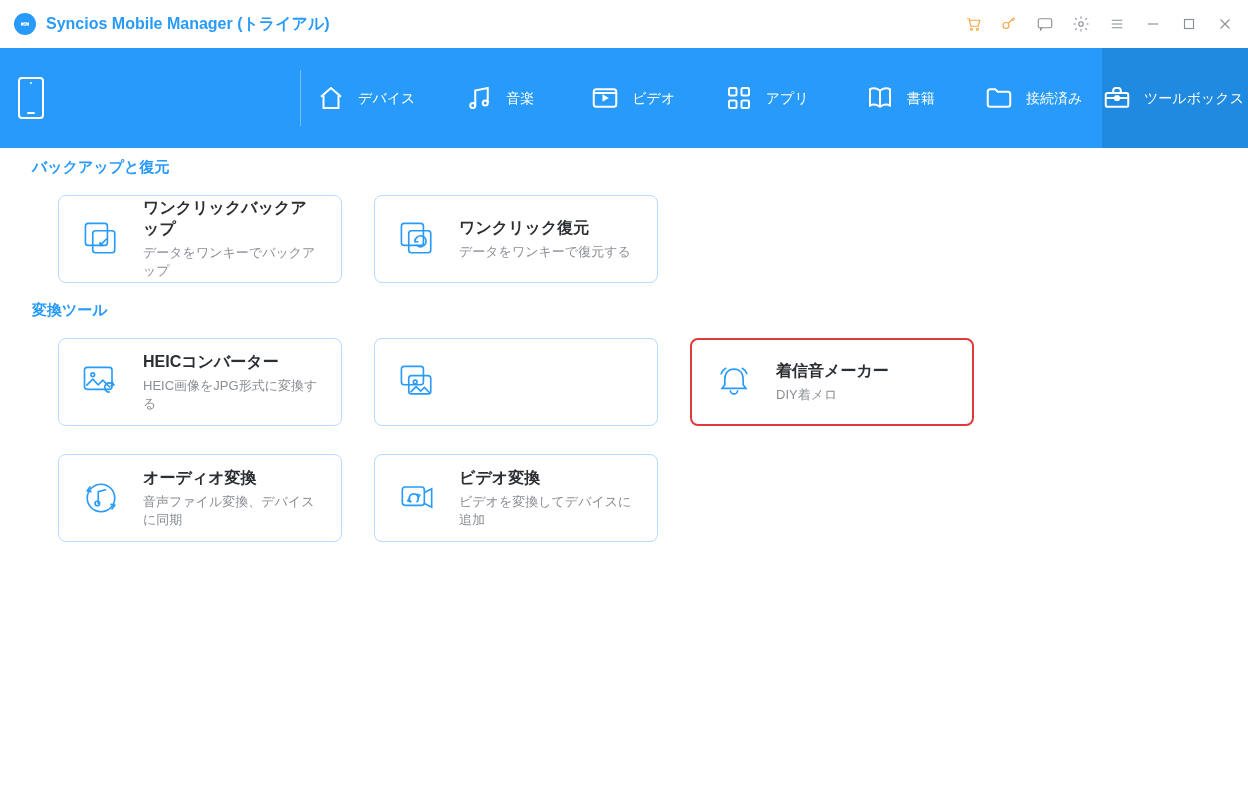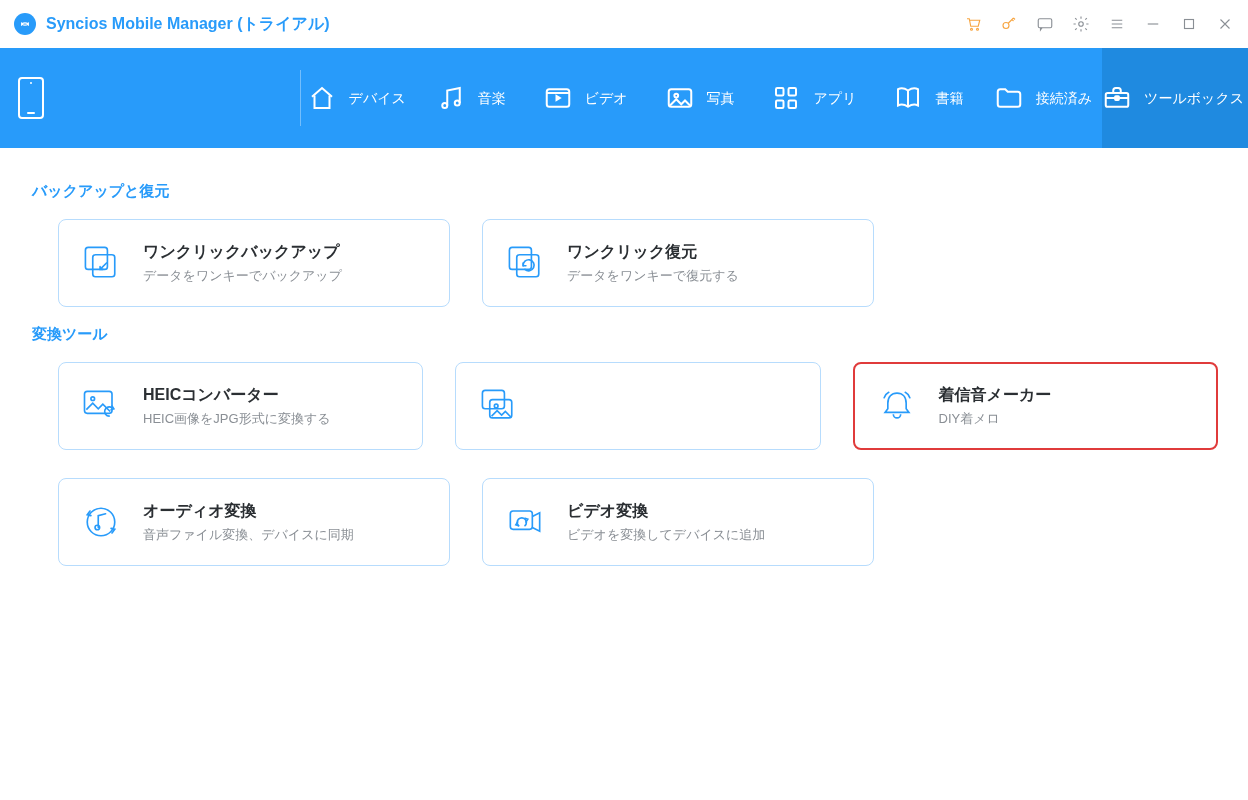--- a/index.html
+++ b/index.html
@@ -30,24 +30,24 @@
   .phone-icon::after{content:"";position:absolute;bottom:3px;left:50%;transform:translateX(-50%);width:8px;height:2px;background:#fff;border-radius:1px;}
   .device-text .name{font-size:15px;font-weight:600;filter:blur(4px);opacity:.95;}
   .device-text .status{font-size:15px;font-weight:600;margin-top:2px;}
   .nav-divider{width:1px;background:rgba(255,255,255,.35);margin:22px 0;}
   .tabs{flex:1;display:flex;}
   .tab{flex:1;display:flex;flex-direction:row;align-items:center;justify-content:center;gap:8px;cursor:pointer;font-size:14px;position:relative;}
   .tab.active{background:var(--accent-dark);}
   .tab svg{width:30px;height:30px;stroke:#fff;fill:none;stroke-width:1.6;}
   .tab span{white-space:nowrap; padding:0 4px; line-height:1.15; text-align:center;}
   
-  .content{padding:30px 30px;}
+  .content{padding:6px 30px;}
   .section-title{color:var(--accent);font-size:15px;font-weight:600;margin:4px 0 18px 2px;}
   .card-row{display:flex;gap:32px;margin-bottom:18px;padding-left:28px;}
-  .card{width:392px;height:88px;border:1.5px solid var(--card-border);border-radius:8px;display:flex;align-items:center;padding:0 18px;gap:18px;cursor:pointer;background:#fff;}
+  .card{width:284px;height:88px;border:1.5px solid var(--card-border);border-radius:8px;display:flex;align-items:center;padding:0 18px;gap:18px;cursor:pointer;background:#fff;}
   .card.highlight{border:2px solid var(--red);}
   .card-ico{width:48px;height:48px;flex:0 0 auto;display:flex;align-items:center;justify-content:center;}
   .card-ico svg{width:44px;height:44px;stroke:var(--accent);fill:none;stroke-width:1.8;}
   .card-text .t{color:#2b2f33;font-size:16px;font-weight:600;margin-bottom:4px;}
   .card-text .d{color:var(--grey);font-size:13px;}
   .gap-section{height:10px;}
 </style>
 </head>
 <body>
 
@@ -133,28 +133,20 @@
     <div class="tab">
       <svg viewBox="0 0 24 24">
           <rect x="3" y="5" width="18" height="14" rx="2"></rect>
           <path d="M10 9l5 3-5 3z" fill="#fff" stroke="none"></path>
           <path d="M3 8h18"></path>
         </svg>
       <span>ビデオ</span>
     </div>
     <div class="tab">
       <svg viewBox="0 0 24 24">
-          <rect x="3" y="5" width="18" height="14" rx="2"></rect>
-          <circle cx="9" cy="10" r="1.5"></circle>
-          <path d="M4 18l5-5 4 4 3-3 4 4"></path>
-        </svg>
-      <span>写真</span>
-    </div>
-    <div class="tab">
-      <svg viewBox="0 0 24 24">
           <rect x="4" y="4" width="6" height="6" rx="1"></rect>
           <rect x="14" y="4" width="6" height="6" rx="1"></rect>
           <rect x="4" y="14" width="6" height="6" rx="1"></rect>
           <rect x="14" y="14" width="6" height="6" rx="1"></rect>
         </svg>
       <span>アプリ</span>
     </div>
     <div class="tab">
       <svg viewBox="0 0 24 24">
           <path d="M4 5c2-1 5-1 8 1 3-2 6-2 8-1v13c-2-1-5-1-8 1-3-2-6-2-8-1z"></path>

